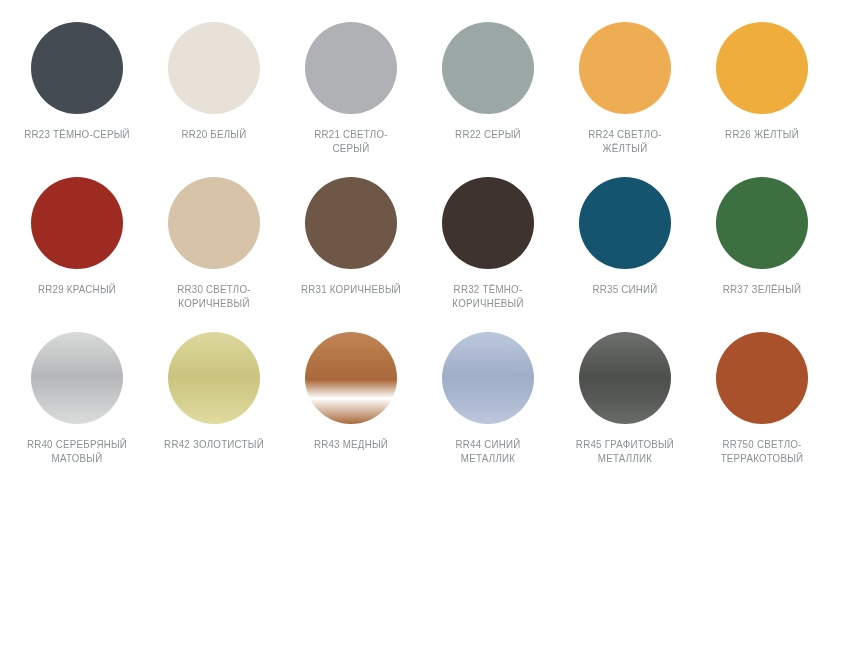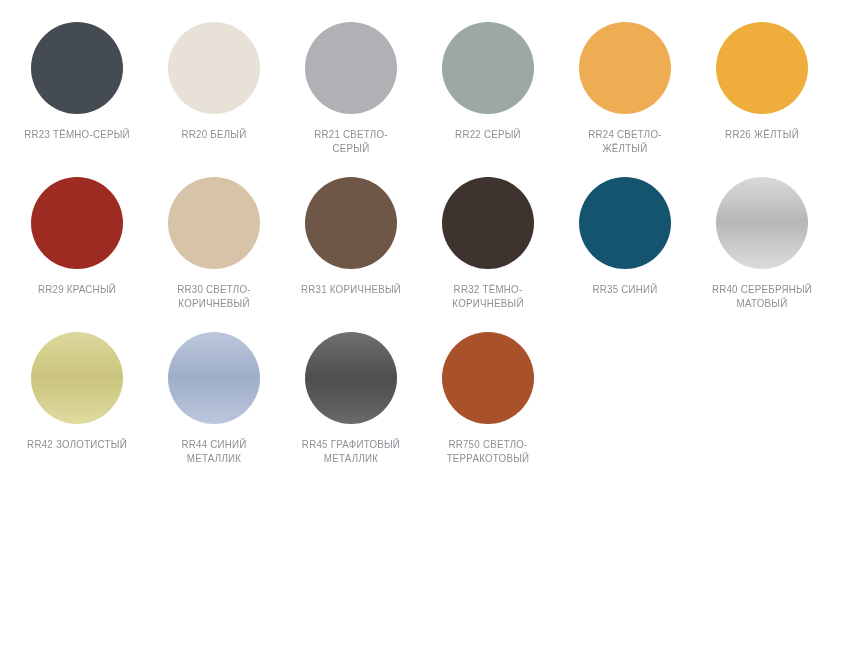--- a/index.html
+++ b/index.html
@@ -98,26 +98,34 @@
     </div>
     <div class="swatch-cell">
       <div class="swatch-disc" style="background: rgb(62, 51, 46);"></div>
       <div class="swatch-label" style="color: rgb(139, 144, 149);">RR32 ТЁМНО-КОРИЧНЕВЫЙ</div>
     </div>
     <div class="swatch-cell">
       <div class="swatch-disc" style="background: rgb(21, 84, 111);"></div>
       <div class="swatch-label" style="color: rgb(139, 144, 149);">RR35 СИНИЙ</div>
     </div>
     <div class="swatch-cell">
+      <div class="swatch-disc" style="background: rgb(60, 112, 64);"></div>
+      <div class="swatch-label" style="color: rgb(139, 144, 149);">RR37 ЗЕЛЁНЫЙ</div>
+    </div>
+    <div class="swatch-cell">
       <div class="swatch-disc" style="background: linear-gradient(rgb(216, 218, 218) 0%, rgb(204, 206, 206) 18%, rgb(180, 182, 184) 48%, rgb(198, 200, 201) 72%, rgb(218, 220, 220) 100%);"></div>
       <div class="swatch-label" style="color: rgb(139, 144, 149);">RR40 СЕРЕБРЯНЫЙ МАТОВЫЙ</div>
     </div>
     <div class="swatch-cell">
       <div class="swatch-disc" style="background: linear-gradient(rgb(220, 215, 158) 0%, rgb(215, 209, 145) 18%, rgb(203, 196, 127) 48%, rgb(212, 206, 141) 72%, rgb(224, 219, 159) 100%);"></div>
       <div class="swatch-label" style="color: rgb(139, 144, 149);">RR42 ЗОЛОТИСТЫЙ</div>
+    </div>
+    <div class="swatch-cell">
+      <div class="swatch-disc" style="background: linear-gradient(rgb(192, 132, 87) 0%, rgb(185, 123, 74) 18%, rgb(169, 104, 58) 52%, rgba(178, 113, 64, 0) 72%, rgb(169, 106, 61) 100%);"></div>
+      <div class="swatch-label" style="color: rgb(139, 144, 149);">RR43 МЕДНЫЙ</div>
     </div>
     <div class="swatch-cell">
       <div class="swatch-disc" style="background: linear-gradient(rgb(188, 199, 220) 0%, rgb(178, 190, 213) 18%, rgb(159, 173, 200) 48%, rgb(171, 184, 209) 72%, rgb(188, 199, 220) 100%);"></div>
       <div class="swatch-label" style="color: rgb(139, 144, 149);">RR44 СИНИЙ МЕТАЛЛИК</div>
     </div>
     <div class="swatch-cell">
       <div class="swatch-disc" style="background: linear-gradient(rgb(110, 113, 110) 0%, rgb(97, 100, 97) 18%, rgb(76, 79, 76) 50%, rgb(87, 90, 87) 74%, rgb(105, 108, 105) 100%);"></div>
       <div class="swatch-label" style="color: rgb(139, 144, 149);">RR45 ГРАФИТОВЫЙ МЕТАЛЛИК</div>
     </div>
     <div class="swatch-cell">

